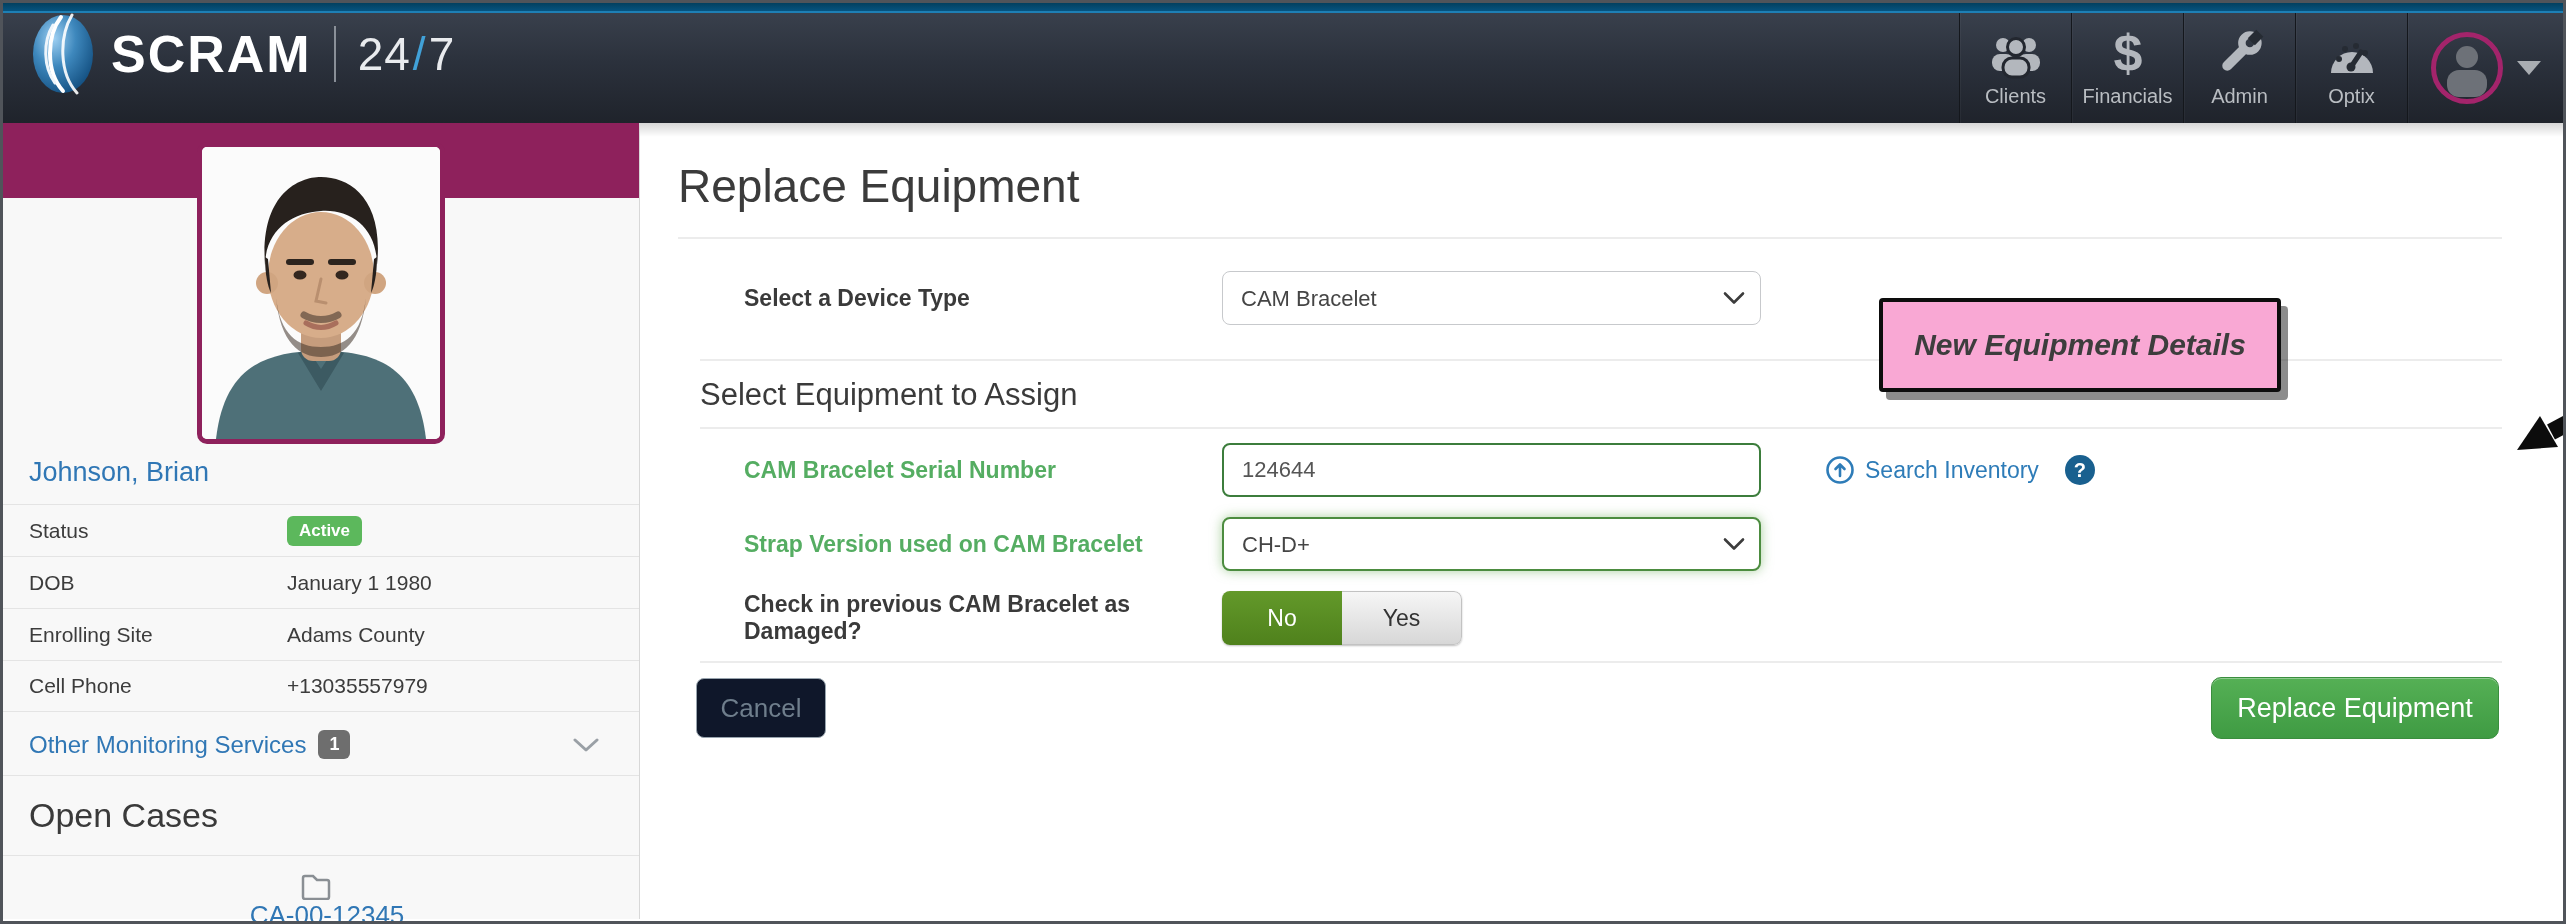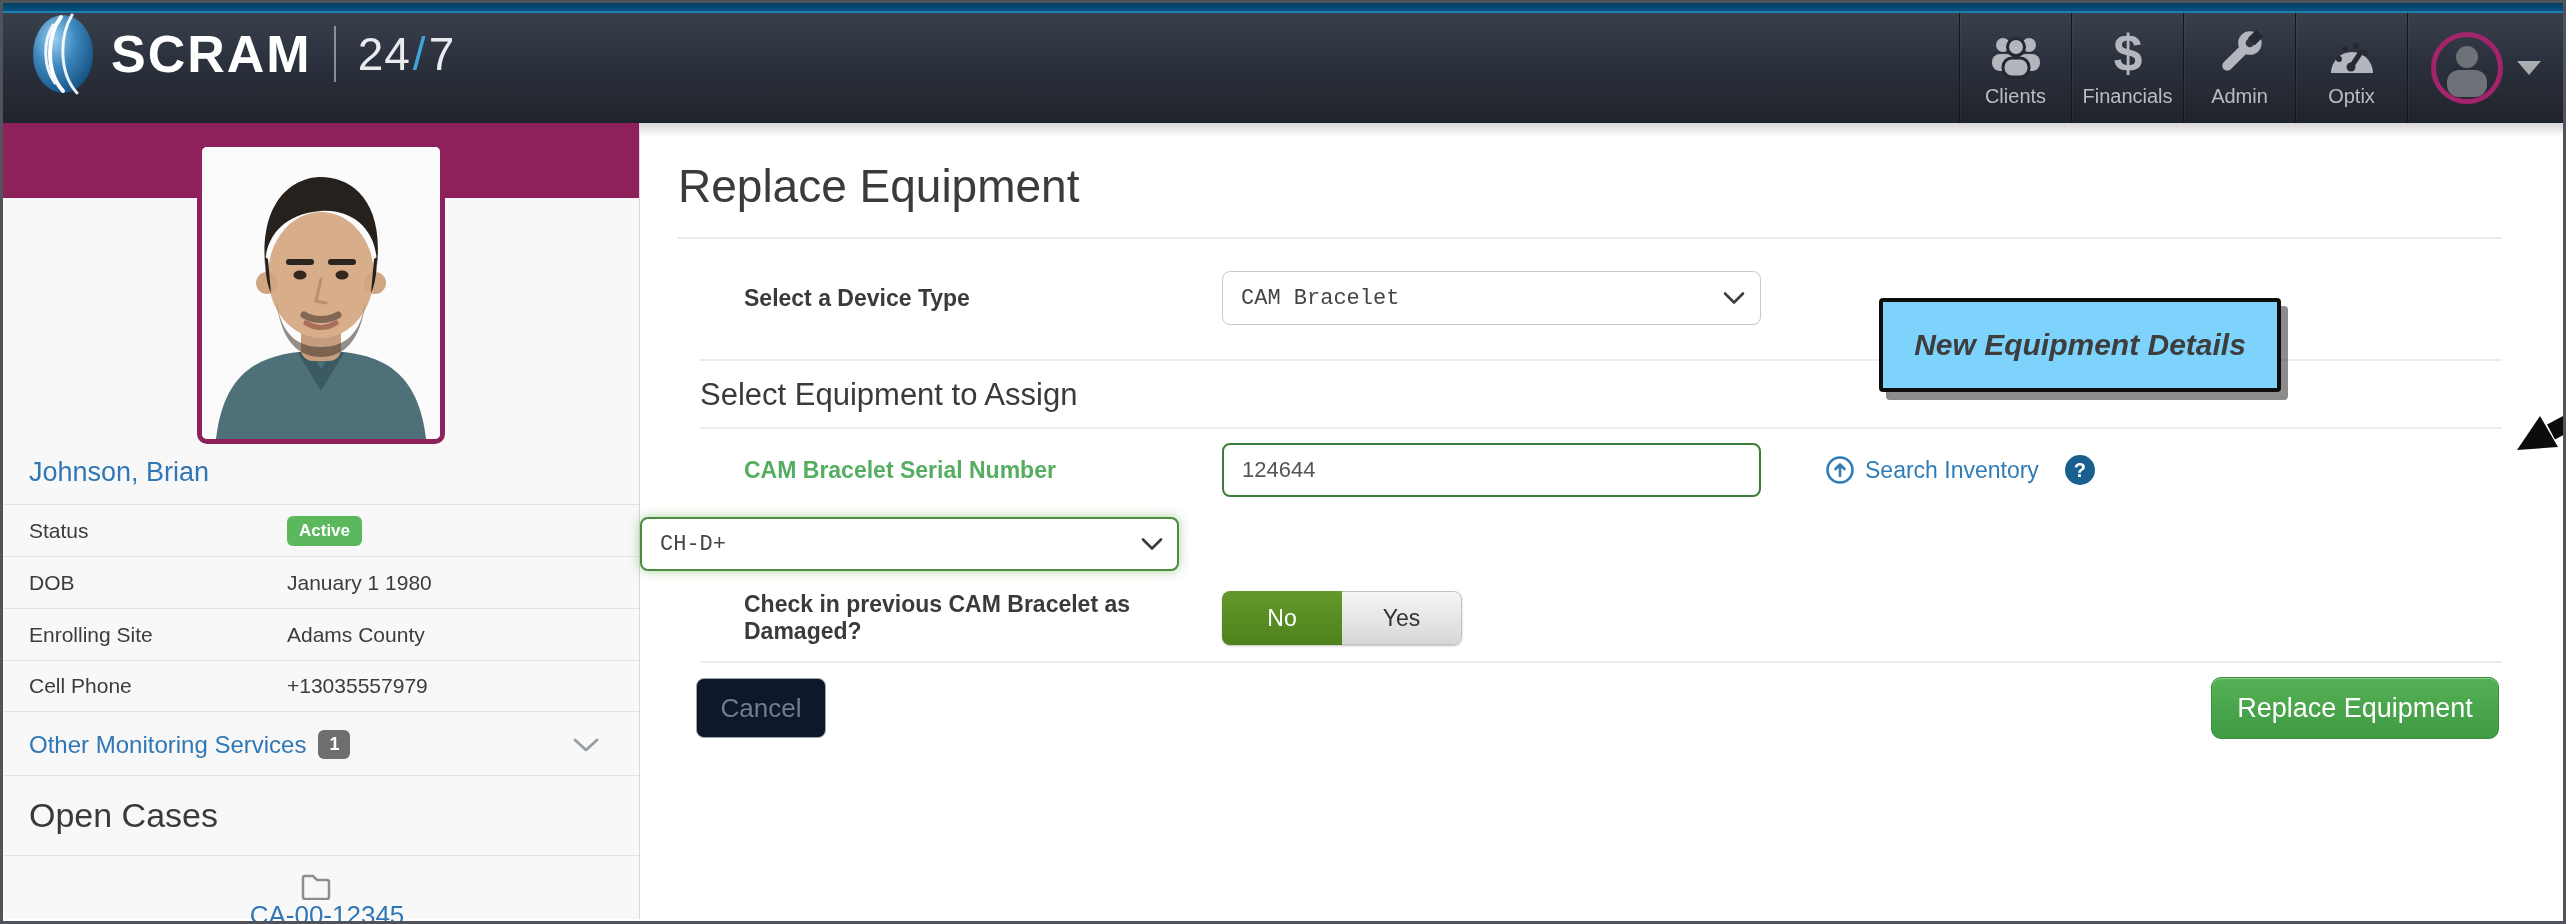--- a/index.html
+++ b/index.html
@@ -68,21 +68,21 @@
   .hr3{ margin-left:60px; margin-top:14px; }
   .hr4{ margin-left:60px; margin-top:16px; }
   .form-row{ display:flex; align-items:center; }
   .form-label{ margin-left:104px; width:478px; font-size:23px; font-weight:bold; color:#3a3a3a; }
   .form-label.green{ color:#55ad62; }
   .ctl{ width:539px; position:relative; }
   select.ctl-select{
     width:539px; height:54px; font-size:22px; color:#454545; padding:0 46px 0 18px;
     border:1px solid #c7c9cc; border-radius:8px; background:#fff;
     appearance:none; -webkit-appearance:none; -moz-appearance:none;
-    font-family:Liberation Mono, monospace;
+    font-family:Liberation Sans, sans-serif;
   }
   select.green-sel{ border:2px solid #4c8c3f; box-shadow:0 0 12px rgba(100,170,80,.55); }
   .sel-caret{ position:absolute; right:16px; top:50%; transform:translateY(-50%); pointer-events:none; line-height:0;}
   input.ctl-input{
     width:539px; height:54px; font-size:22px; color:#555; padding:0 18px;
     border:2px solid #3c7d3c; border-radius:8px; background:#fff;
     font-family:"Liberation Sans", sans-serif;
   }
   h2.section-title{ margin:16px 0 0 60px; font-size:31px; font-weight:400; color:#3a3a3a; }
   .row1{ margin-top:14px; } .row2{ margin-top:20px; } .row3{ margin-top:20px; }
@@ -99,21 +99,21 @@
   
   .btn-row{ display:flex; align-items:center; margin-top:14px; margin-right:64px; }
   .btn-cancel{ margin-left:56px; width:130px; height:60px; background:#0f172a; border:1px solid #98a4ae;
     border-radius:8px; color:#6f7e8c; font-size:26px; cursor:pointer; font-family:"Liberation Sans", sans-serif;}
   .btn-submit{ margin-left:auto; width:288px; height:62px; border-radius:10px; border:1px solid #3a8e3e;
     background:linear-gradient(180deg,#55b055,#3f9b43); color:#fff; font-size:27px; cursor:pointer;
     box-shadow:inset 0 1px 0 rgba(255,255,255,.35); font-family:"Liberation Sans", sans-serif;}
   
   .callout{
     position:absolute; left:1239px; top:175px; width:402px; height:94px; z-index:5;
-    background:#7dd3fc; border:4px solid #0d0d0d; border-radius:4px;
+    background:#f9a8d4; border:4px solid #0d0d0d; border-radius:4px;
     box-shadow:7px 8px 0 rgba(45,45,45,.55);
     display:flex; align-items:center; justify-content:center;
     font-size:30px; font-weight:bold; font-style:italic; color:#3d3d3d;
   }
   .callout-arrow{ position:absolute; left:1843px; top:255px; z-index:6; pointer-events:none;}
 </style>
 </head>
 <body>
 
 <div class="page">
@@ -311,20 +311,21 @@
               <circle cx="15" cy="15" r="12.5" fill="none" stroke="#2e7cb8" stroke-width="2.6"></circle>
               <path d="M15 21 V10 M10.5 14 L15 9.5 L19.5 14" fill="none" stroke="#2e7cb8" stroke-width="2.6" stroke-linecap="round" stroke-linejoin="round"></path>
             </svg>
           </span>
           <span class="search-link">Search Inventory</span>
         </span>
         <span class="help-circle">?</span>
       </div>
 
       <div class="form-row row2">
+        <span class="form-label green">Strap Version used on CAM Bracelet</span>
         <span class="ctl">
           <select class="ctl-select green-sel">
             <option>CH-D+</option>
           </select>
           <span class="sel-caret">
             <svg width="22" height="13" viewBox="0 0 22 13">
                 <polyline points="2,2 11,11 20,2" fill="none" stroke="#3c3c3c" stroke-width="2.6" stroke-linecap="round" stroke-linejoin="round"></polyline>
               </svg>
           </span>
         </span>

